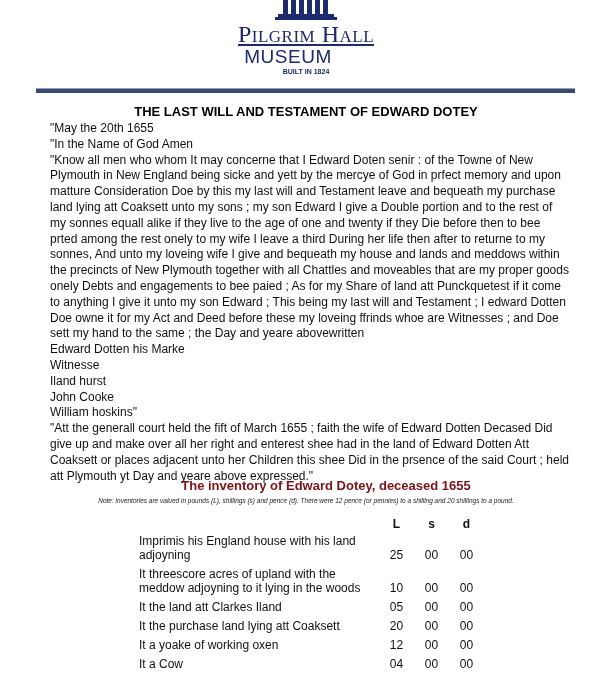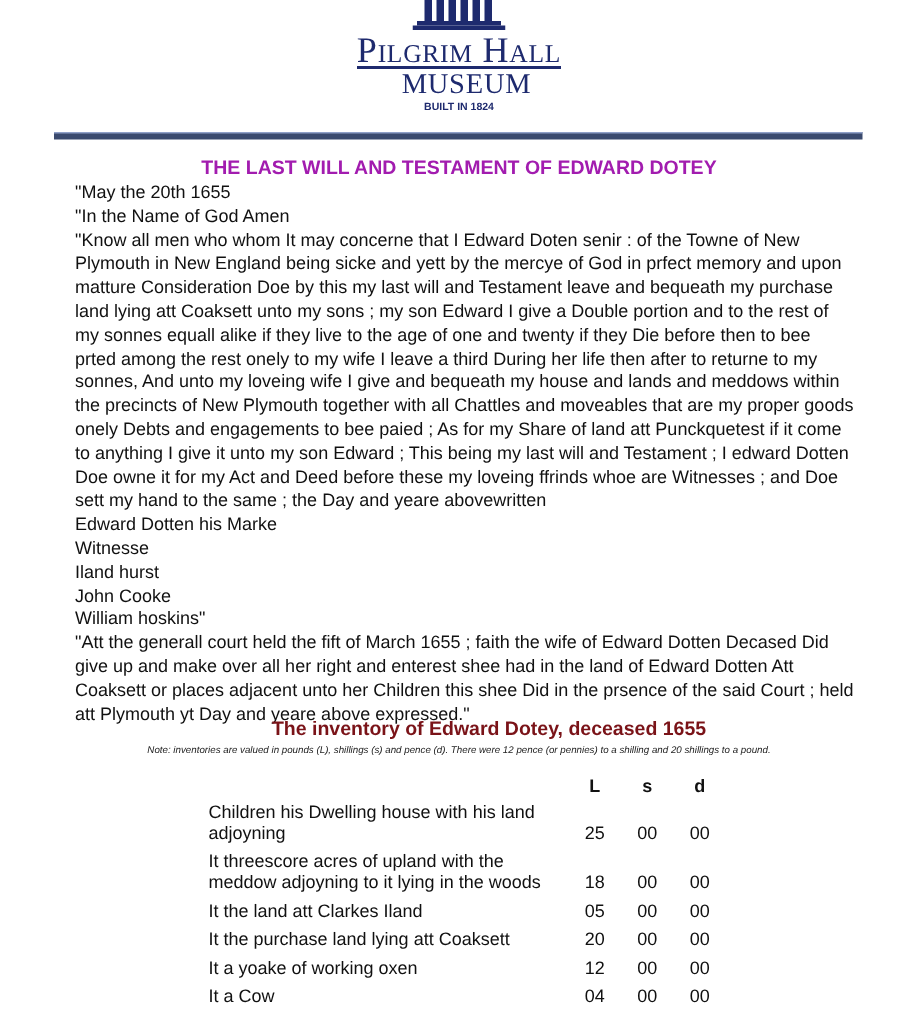--- a/index.html
+++ b/index.html
@@ -1,24 +1,24 @@
 <!DOCTYPE html>
 <html><head>
 <meta charset="utf-8">
 <style>
   html, body { margin:0; padding:0; background:#ffffff; }
   body { width:612px; height:675px; overflow:hidden; position:relative; font-family:"Liberation Sans", sans-serif; color:#000; }
   .logo { position:absolute; left:0; top:0; width:612px; height:80px; text-align:center; }
   .logo .building { position:absolute; left:275px; top:0; width:62px; height:20px; }
   .logo .pilgrim { position:absolute; left:0; top:22px; width:612px; text-align:center; font-family:"Liberation Serif", serif; font-size:24px; color:#1e2a6e; letter-spacing:0.5px; line-height:24px; font-variant:small-caps; }
   .logo .rule1 { position:absolute; left:238px; top:44px; width:136px; height:2px; background:#1e2a6e; }
-  .logo .museum { position:absolute; left:0; top:47px; width:576px; text-align:center; font-family:Liberation Serif, serif; font-size:19px; color:#1e2a6e; letter-spacing:0.5px; line-height:20px;padding-left:23px; }
+  .logo .museum { position:absolute; left:0; top:47px; width:576px; text-align:center; font-family:Liberation Sans, sans-serif; font-size:19px; color:#1e2a6e; letter-spacing:0.5px; line-height:20px; }
   .logo .built { position:absolute; left:0; top:68px; width:612px; text-align:center; font-family:Liberation Sans, sans-serif; font-size:7px; font-weight:bold; color:#1e2a6e; line-height:8px; }
   .divider { position:absolute; left:36px; top:88px; width:539px; height:4px; background:#3a4a6e; border-top:1px solid #8fa0c8; }
-  .title { position:absolute; left:0; top:104px; width:612px; text-align:center; font-size:13px; font-weight:bold; color:#a21caf; }
+  .title { position:absolute; left:0; top:104px; width:612px; text-align:center; font-size:13px; font-weight:bold; color:#000000; }
   .will { position:absolute; left:50px; top:121px; width:520px; font-size:12px; line-height:15.8px; color:#111; }
   .will p { margin:0; }
   .inv-title { position:absolute; left:0; top:478px; width:612px; text-align:center; font-size:13px; font-weight:bold; color:#7a1318;padding-left:20px; }
   .inv-note { position:absolute; left:0; top:497px; width:612px; text-align:center; font-size:6.5px; font-style:italic; color:#222; }
   .inv-table { position:absolute; left:139px; top:511px; width:345px; font-size:12px; color:#111; border-collapse:collapse; }
   .inv-table td, .inv-table th { padding:0; vertical-align:bottom; }
   .inv-table th { font-weight:bold; text-align:center; height:20px; }
   .inv-table td.desc { width:240px; line-height:14px; padding-top:3px; padding-bottom:2px; }
   .inv-table td.num { width:35px; text-align:center; padding-bottom:2px; }
 </style>
@@ -65,28 +65,28 @@
   <thead>
     <tr>
       <th></th>
       <th>L</th>
       <th>s</th>
       <th>d</th>
     </tr>
   </thead>
   <tbody>
     <tr>
-      <td class="desc">Children his Dwelling house with his land adjoyning</td>
+      <td class="desc">Imprimis his England house with his land adjoyning</td>
       <td class="num">25</td>
       <td class="num">00</td>
       <td class="num">00</td>
     </tr>
     <tr>
       <td class="desc">It threescore acres of upland with the meddow adjoyning to it lying in the woods</td>
-      <td class="num">18</td>
+      <td class="num">10</td>
       <td class="num">00</td>
       <td class="num">00</td>
     </tr>
     <tr>
       <td class="desc">It the land att Clarkes Iland</td>
       <td class="num">05</td>
       <td class="num">00</td>
       <td class="num">00</td>
     </tr>
     <tr>

